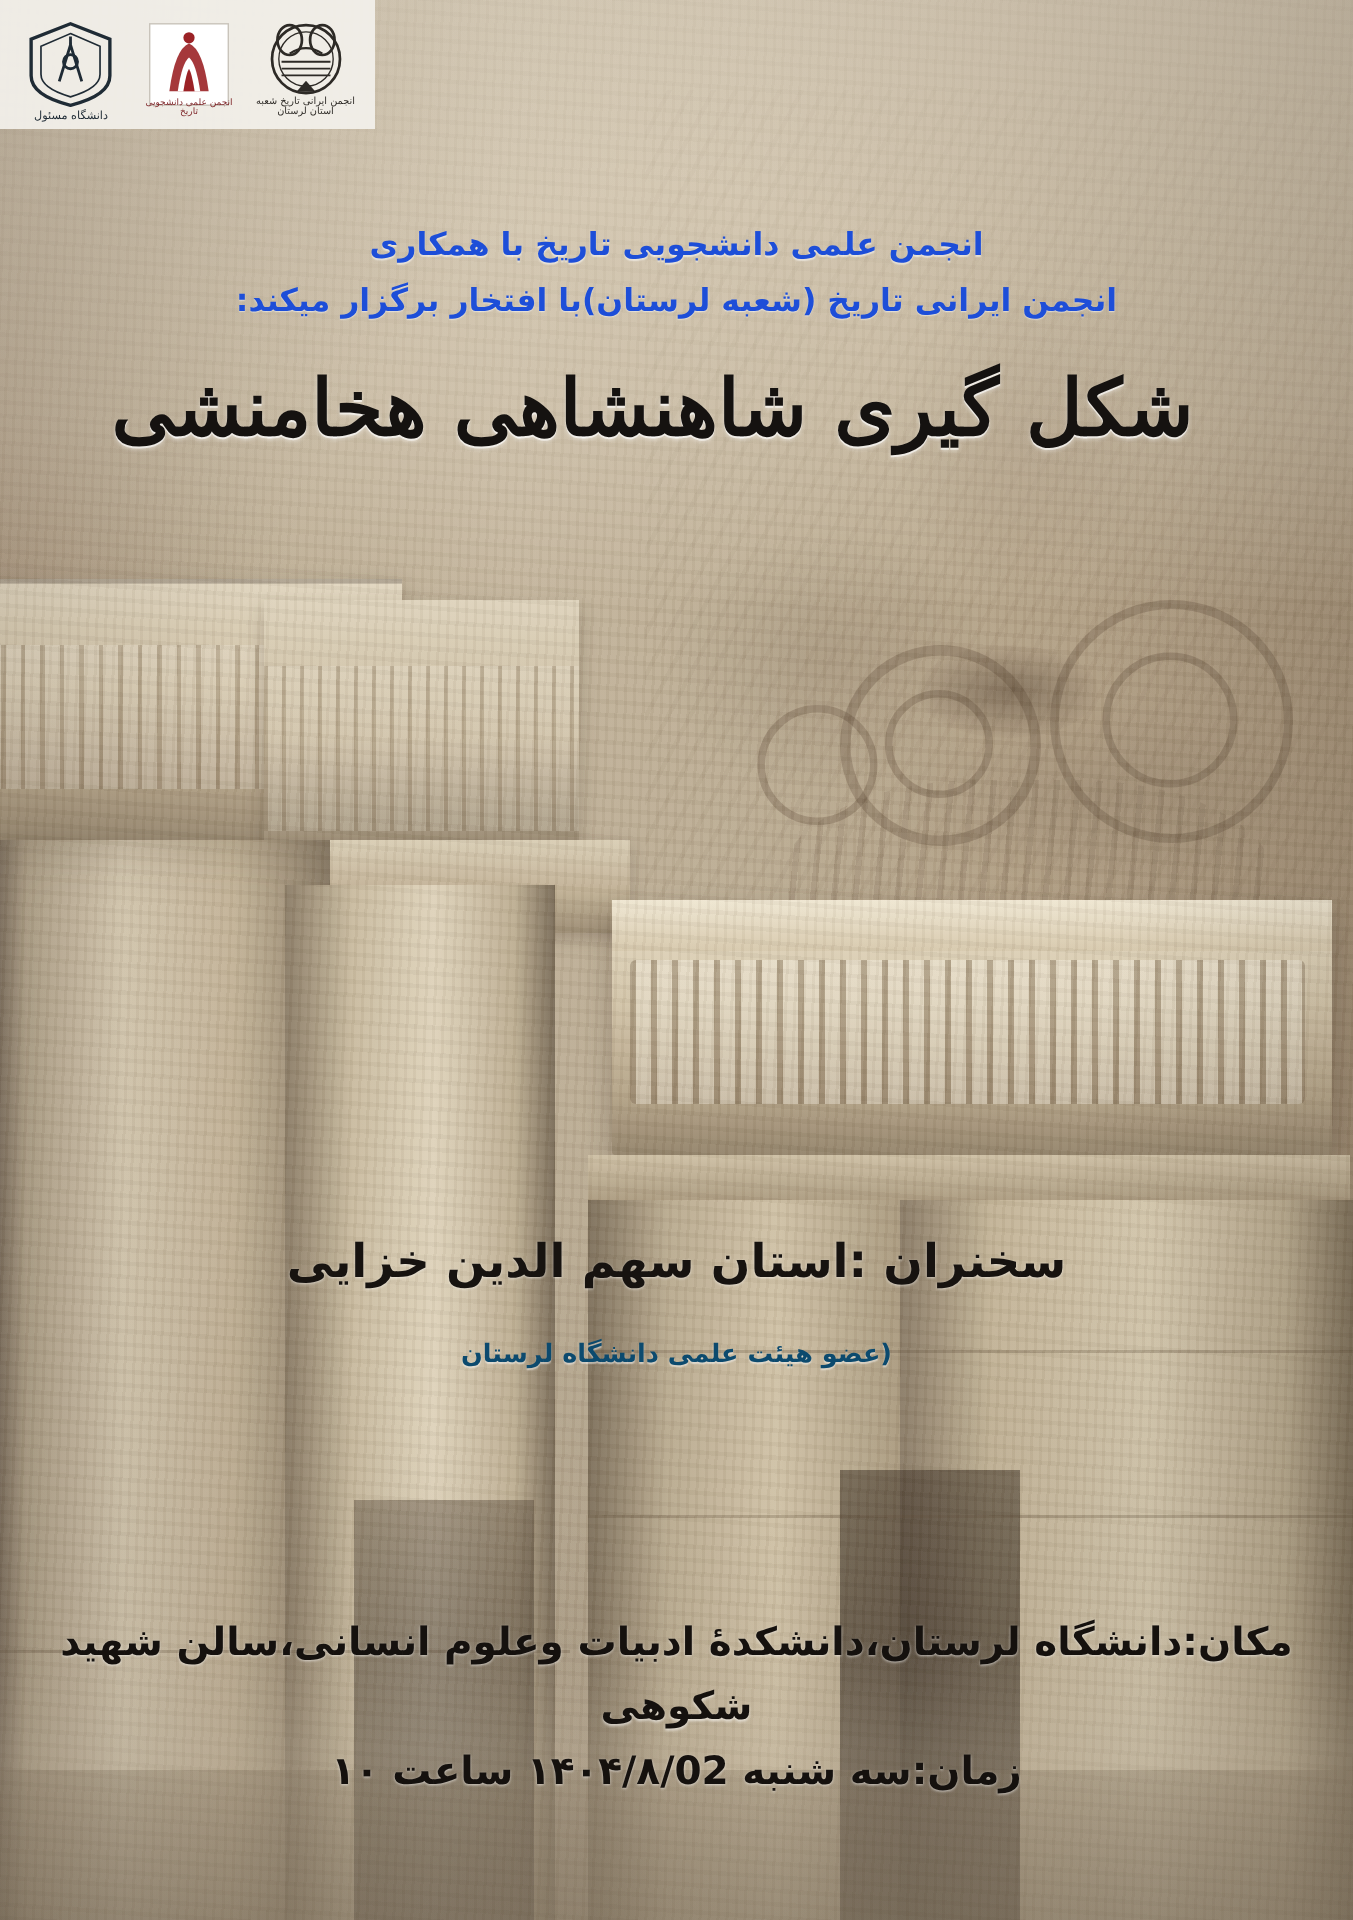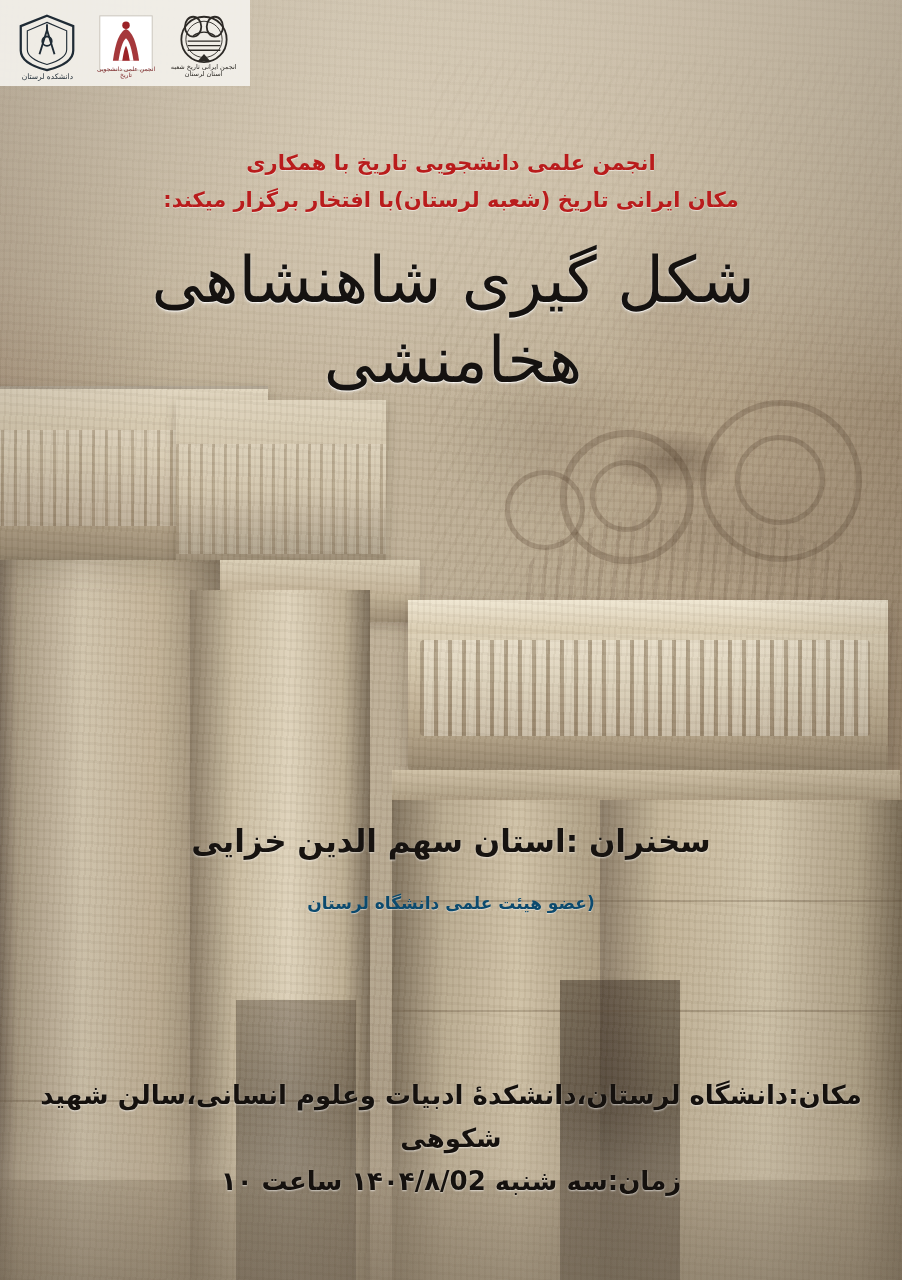--- a/index.html
+++ b/index.html
@@ -211,28 +211,28 @@
     text-align: center;
     color: #1b1713;
     font-weight: bold;
     direction: rtl;
   }
   .org-lines {
     left: 60px; top: 145px; width: 782px;
     font-size: 21px;
     line-height: 1.75;
     letter-spacing: -0.2px;
-    color: #b91c1c;
+    color: #1d4ed8;
     text-shadow: 0 1px 1px rgba(255,255,255,0.55);
   }
   .title {
-    left: 42px; top: 240px; width: 822px;
+    left: 24px; top: 240px; width: 822px;
     font-family: "DejaVu Serif", "Liberation Serif", serif;
-    font-size: 64px;
-    font-weight: normal;
+    font-size: 52px;
+    font-weight: bold;
     line-height: 1.25;
     color: #151210;
     text-shadow: 0 2px 3px rgba(255,255,255,0.45), 0 1px 0 rgba(255,255,255,0.6);
   }
   .speaker {
     left: 60px; top: 820px; width: 782px;
     font-size: 31px;
     line-height: 1.4;
     color: #171310;
     text-shadow: 0 1px 2px rgba(255,255,255,0.55);
@@ -325,28 +325,28 @@
     </div>
 
     <div class="logo logo-c">
       <svg viewBox="0 0 76 64" width="74" height="60" aria-hidden="true">
         <path d="M38 3 L66 14 V40 Q66 54 38 61 Q10 54 10 40 V14 Z" fill="none" stroke="#1f2b35" stroke-width="2.4"></path>
         <path d="M38 10 L59 19 V39 Q59 49 38 55 Q17 49 17 39 V19 Z" fill="none" stroke="#1f2b35" stroke-width="1.2"></path>
         <path d="M30 44 q8 -26 8 -26 q0 0 8 26" fill="none" stroke="#1f2b35" stroke-width="2"></path>
         <circle cx="38" cy="30" r="5" fill="none" stroke="#1f2b35" stroke-width="2"></circle>
         <path d="M38 18 v-6" stroke="#1f2b35" stroke-width="2"></path>
       </svg>
-      <span class="logo-cap">دانشکده لرستان</span>
+      <span class="logo-cap">دانشگاه مسئول</span>
     </div>
 
   </div>
 
   <div class="txt org-lines">
     <div>انجمن علمی دانشجویی تاریخ با همکاری</div>
-    <div>مکان ایرانی تاریخ (شعبه لرستان)با افتخار برگزار میکند:</div>
+    <div>انجمن ایرانی تاریخ (شعبه لرستان)با افتخار برگزار میکند:</div>
   </div>
 
   <div class="txt title">شکل گیری شاهنشاهی هخامنشی</div>
 
   <div class="txt speaker">سخنران :استان سهم الدین خزایی</div>
   <div class="txt speaker-affil">
     <div>(عضو هیئت علمی دانشگاه لرستان</div>
   </div>
 
   <div class="txt footer">

